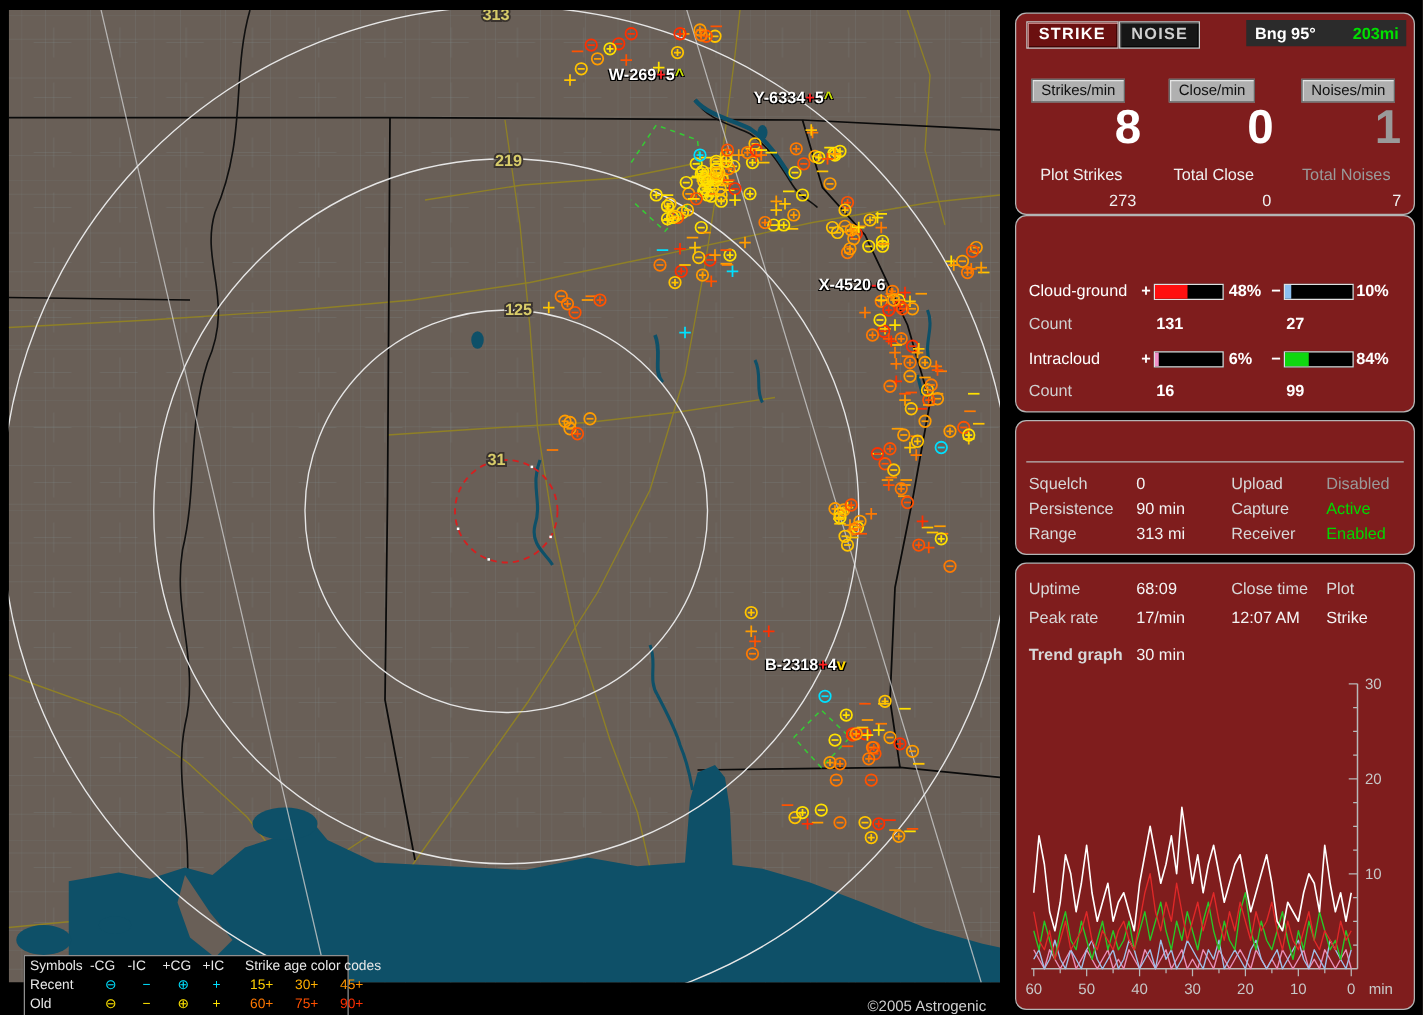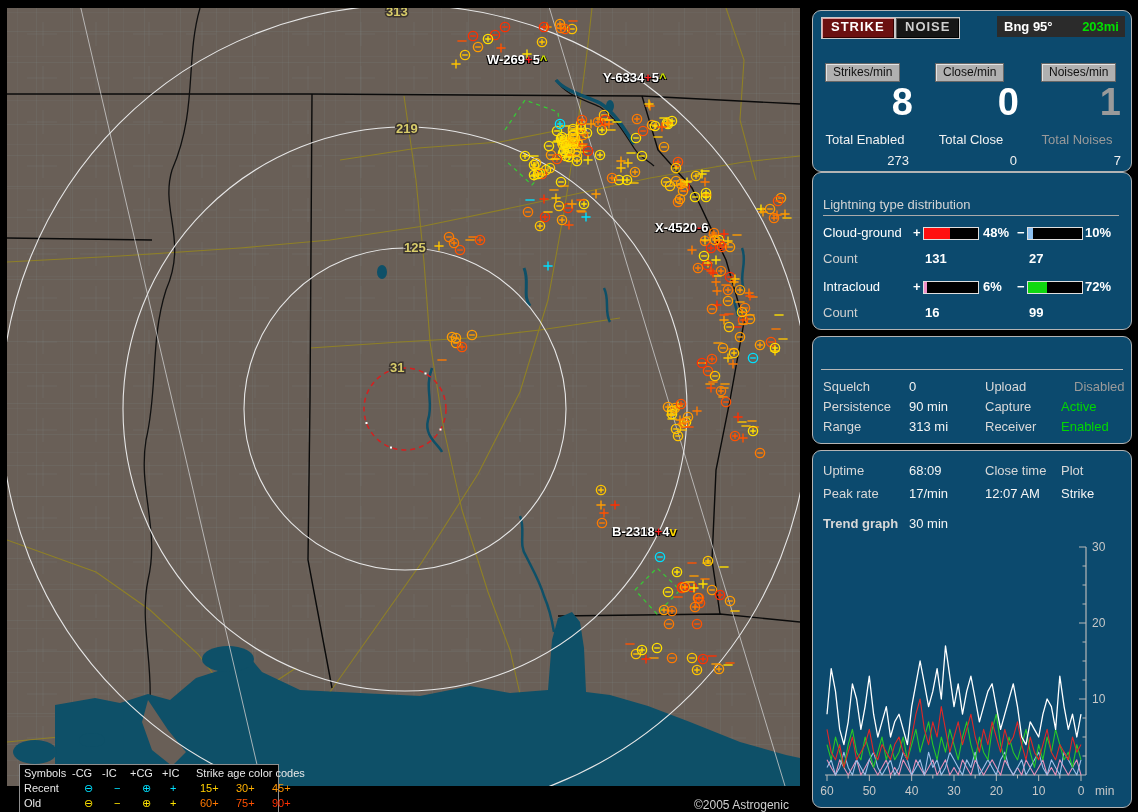--- a/index.html
+++ b/index.html
@@ -9,21 +9,21 @@
   #copyright{left:687px;top:790px;font-size:12px;color:#cfcfcf;}
   .cell-label{position:absolute;font-size:13px;font-weight:bold;color:#fff;white-space:pre;
     text-shadow:1px 1px 0 #000,-1px 1px 0 #000;}
   .cell-rate-sign{color:#ff2020;} .cell-rate{color:#fff;}
   
   #legend{left:12px;top:756px;width:258px;height:47px;background:#000;border:1px solid #8f8f8f;
     font-size:11px;color:#e8e8e8;}
   .lg-row{position:absolute;left:0;width:258px;height:14px;line-height:14px;}
   .lg-cell{position:absolute;white-space:nowrap;}
   
-  .panel{position:absolute;left:812px;width:318px;background:#0c4a6e;border:1px solid #b4b4b4;
+  .panel{position:absolute;left:812px;width:318px;background:#7f1d1d;border:1px solid #b4b4b4;
     border-radius:9px;color:#e0e0e0;font-size:13px;}
   .btn{position:absolute;height:20px;line-height:18px;padding:0 9px;font-size:13px;font-weight:bold;
     border:1px solid #c8c8c8;letter-spacing:1px;}
   #strike-btn{left:8px;top:6px;background:#6b1010;color:#fff;box-shadow:inset 1px 1px 0 #e0a0a0,inset -1px -1px 0 #300;}
   #noise-btn{left:82px;top:6px;background:#161616;color:#cfcfcf;box-shadow:inset 1px 1px 0 #555,inset -1px -1px 0 #000;}
   #bng-box{left:184px;top:5px;width:128px;height:21px;background:#2b2b2b;line-height:21px;font-weight:bold;}
   #bng-label{position:absolute;left:7px;color:#fff;}
   #bng-range{position:absolute;right:6px;color:#00e000;}
   .chip{position:absolute;top:52px;background:#b0b0b0;color:#101010;font-size:12px;height:17px;
     line-height:16px;padding:0 7px;border:1px solid #666;box-shadow:inset 1px 1px 0 #e4e4e4;}
@@ -1394,30 +1394,29 @@
   <div id="bng-box" class="abs">
     <span id="bng-label">Bng 95°</span>
     <span id="bng-range">203mi</span>
   </div>
   <div class="chip" style="left:12px;">Strikes/min</div>
   <div class="chip" style="left:122px;">Close/min</div>
   <div class="chip" style="left:228px;">Noises/min</div>
   <div class="bigdigit" style="left:4px;">8</div>
   <div class="bigdigit" style="left:110px;">0</div>
   <div class="bigdigit dim" style="left:212px;">1</div>
-  <div class="tot-label" style="left:4px;">Total Enabled</div>
+  <div class="tot-label" style="left:4px;">Plot Strikes</div>
   <div class="tot-label" style="left:110px;">Total Close</div>
   <div class="tot-label dim" style="left:216px;">Total Noises</div>
   <div class="tot-val" style="left:0px;">273</div>
   <div class="tot-val" style="left:108px;">0</div>
   <div class="tot-val" style="left:212px;">7</div>
 </div>
 
 <div class="panel" style="top:172px;height:156px;">
-  <div id="dist-header">Lightning type distribution</div>
   <div class="d-label" style="top:52px;">Cloud-ground</div>
   <span class="d-sign" style="left:100px;top:52px;">+</span>
   <div class="d-bar" style="left:110px;top:54px;">
     <div class="d-fill" style="width: 48%; background: rgb(255, 16, 16);"></div>
   </div>
   <span class="d-pct" style="left:170px;top:52px;">48%</span>
   <span class="d-sign" style="left:204px;top:52px;">−</span>
   <div class="d-bar" style="left:214px;top:54px;">
     <div class="d-fill" style="width: 10%; background: rgb(140, 192, 240);"></div>
   </div>
@@ -1428,33 +1427,33 @@
   <div class="d-label" style="top:106px;">Intracloud</div>
   <span class="d-sign" style="left:100px;top:106px;">+</span>
   <div class="d-bar" style="left:110px;top:108px;">
     <div class="d-fill" style="width: 6%; background: rgb(240, 144, 200);"></div>
   </div>
   <span class="d-pct" style="left:170px;top:106px;">6%</span>
   <span class="d-sign" style="left:204px;top:106px;">−</span>
   <div class="d-bar" style="left:214px;top:108px;">
     <div class="d-fill" style="width: 36%; background: rgb(16, 216, 16);"></div>
   </div>
-  <span class="d-pct" style="left:272px;top:106px;">72%</span>
+  <span class="d-pct" style="left:272px;top:106px;">84%</span>
   <div class="d-count-label" style="top:132px;">Count</div>
   <span class="d-count" style="left:112px;top:132px;">16</span>
   <span class="d-count" style="left:216px;top:132px;">99</span>
 </div>
 
 <div class="panel" style="top:336px;height:106px;">
   <div id="clock-rule"></div>
   <div id="status-rows">
       <span class="s-label" style="left: 10px; top: 42px;">Squelch</span>
       <span class="s-val" style="left: 96px; top: 42px;">0</span>
       <span class="s-label" style="left: 172px; top: 42px;">Upload</span>
-      <span class="s-val dim" style="left: 261px; top: 42px;">Disabled</span>
+      <span class="s-val dim" style="left: 248px; top: 42px;">Disabled</span>
       <span class="s-label" style="left: 10px; top: 62px;">Persistence</span>
       <span class="s-val" style="left: 96px; top: 62px;">90 min</span>
       <span class="s-label" style="left: 172px; top: 62px;">Capture</span>
       <span class="s-val green" style="left: 248px; top: 62px;">Active</span>
       <span class="s-label" style="left: 10px; top: 82px;">Range</span>
       <span class="s-val" style="left: 96px; top: 82px;">313 mi</span>
       <span class="s-label" style="left: 172px; top: 82px;">Receiver</span>
       <span class="s-val green" style="left: 248px; top: 82px;">Enabled</span>
     </div>
 </div>

